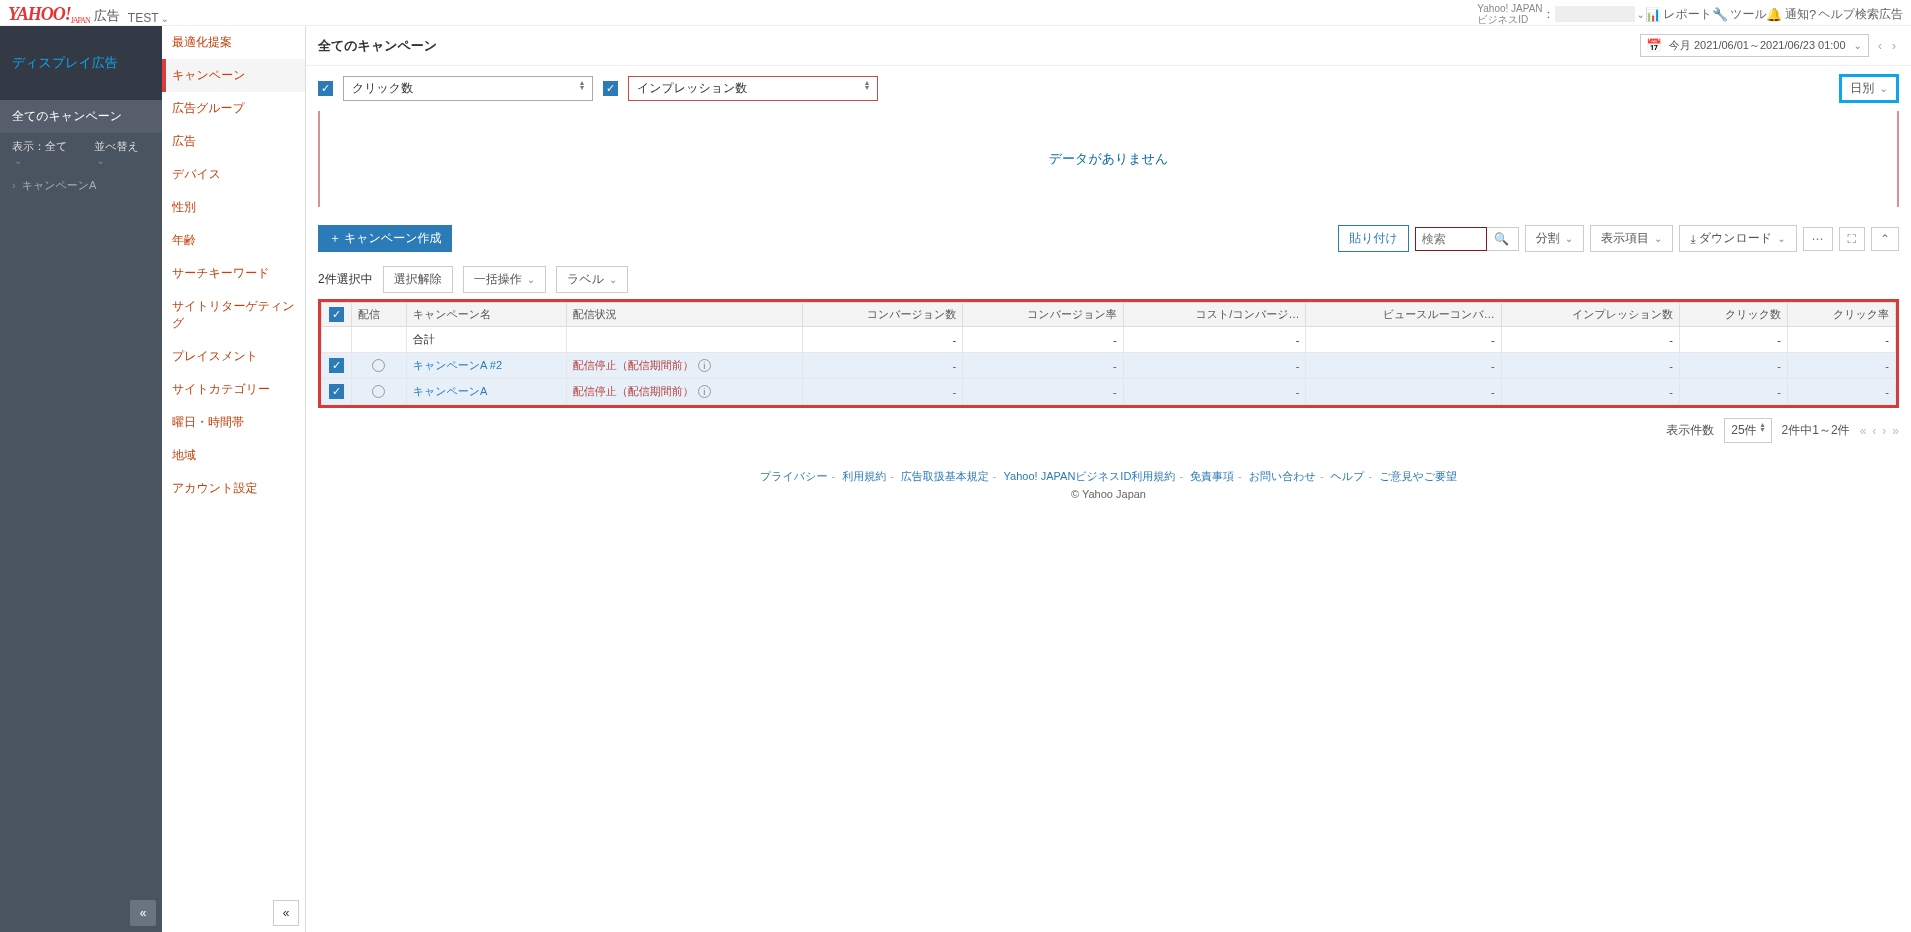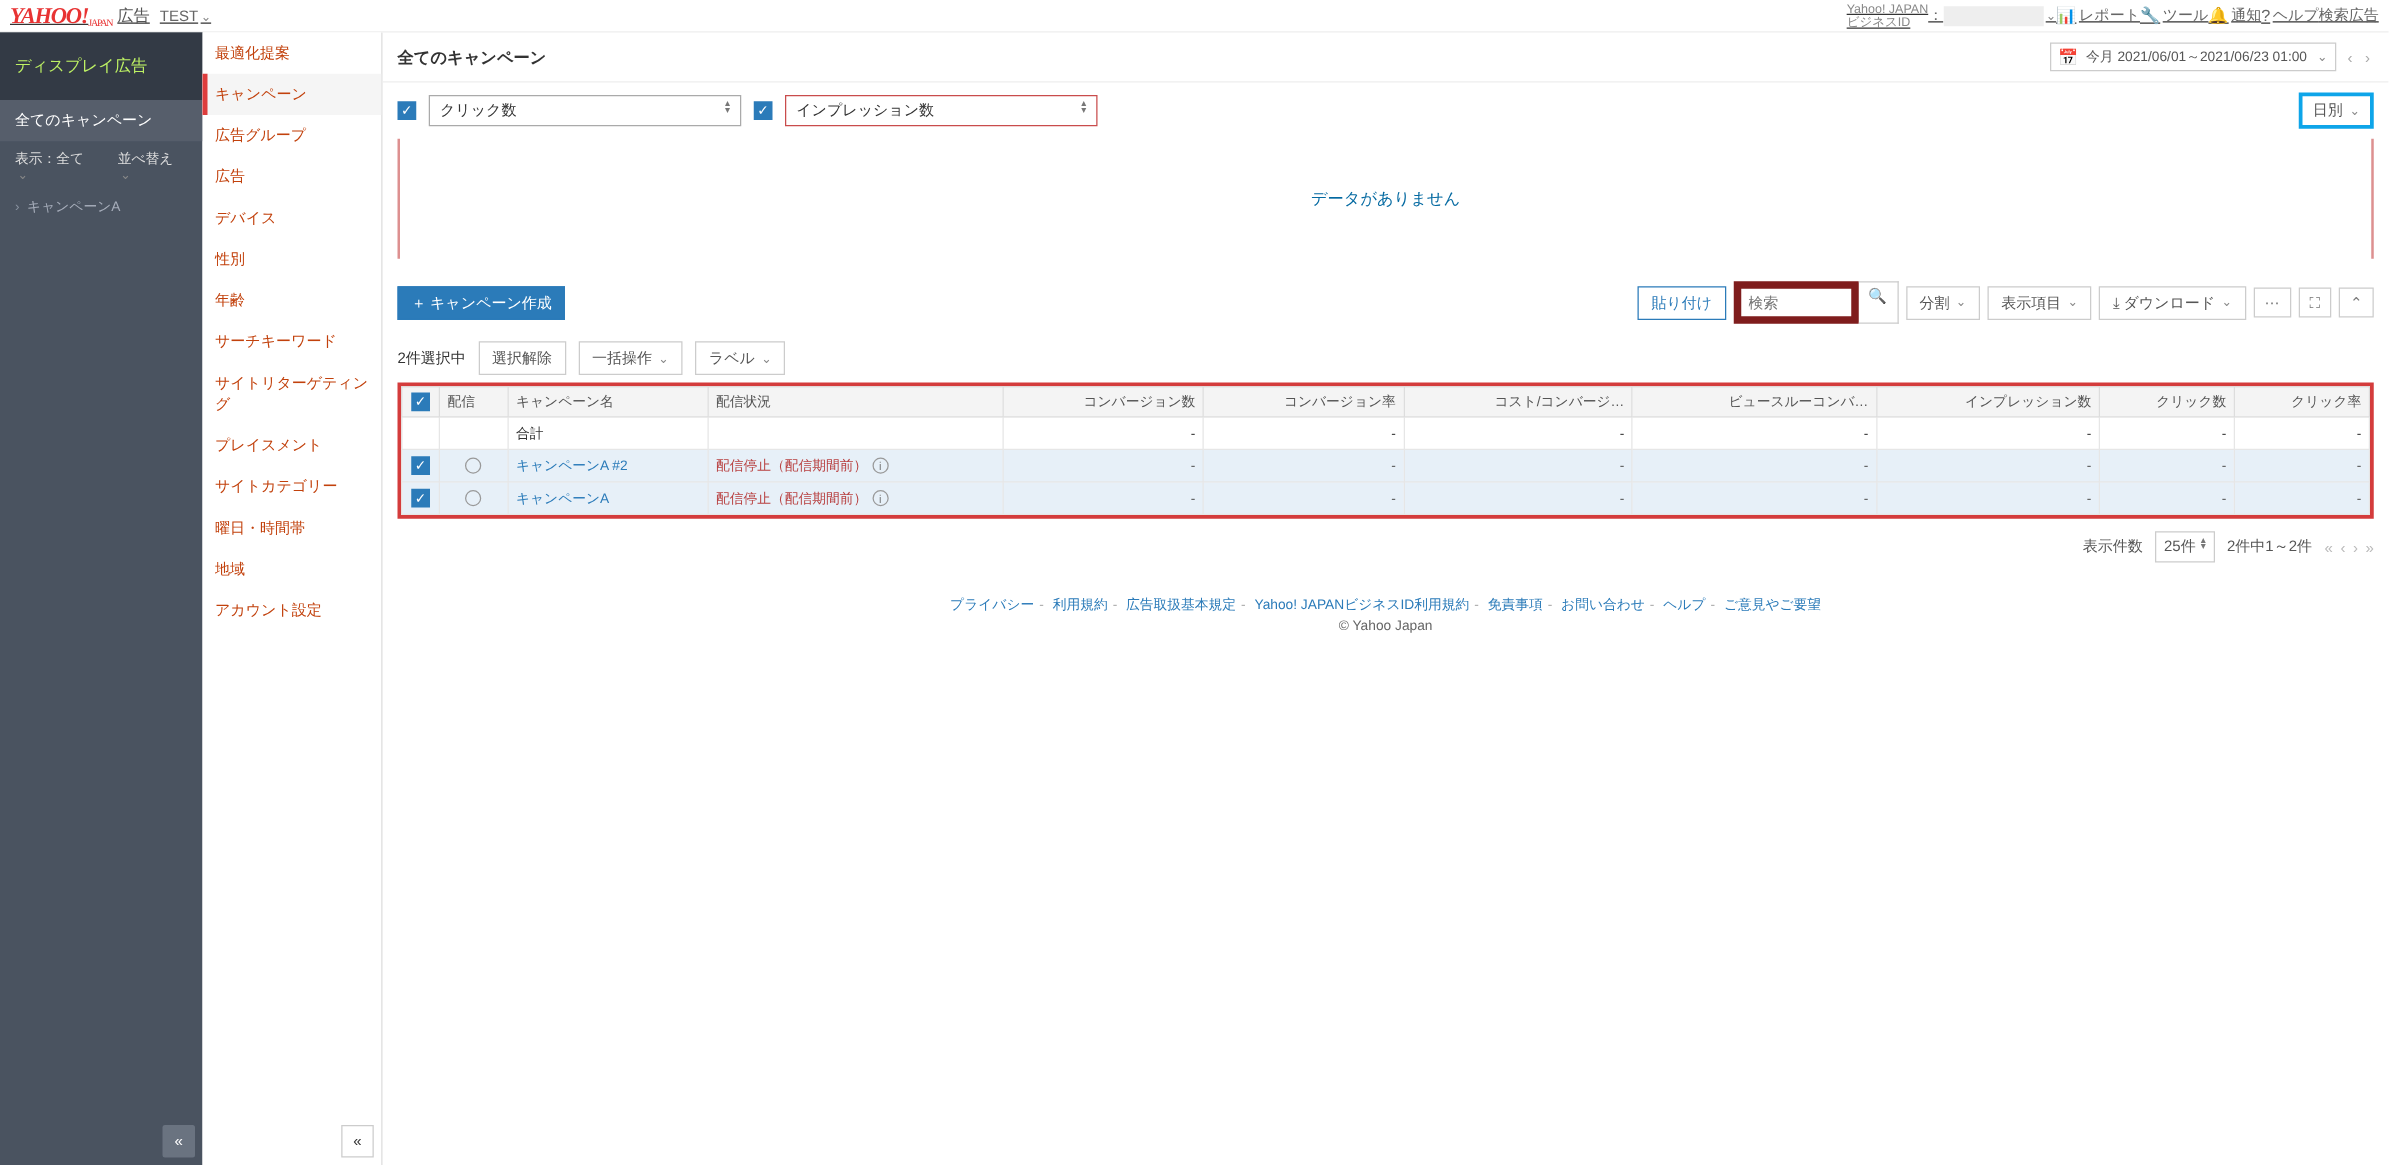--- a/index.html
+++ b/index.html
@@ -1,35 +1,35 @@
 <!DOCTYPE html>
 <html><head>
 <meta charset="utf-8">
 <style>
 * { box-sizing: border-box; margin: 0; padding: 0; }
 body { font-family: "Meiryo", "Hiragino Sans", sans-serif; font-size: 12px; color: #333; background: #fff; }
 
 
-.top-header { display: flex; align-items: center; height: 26px; padding: 0 8px; border-bottom: 1px solid #eee; text-decoration: underline; }
+.top-header { display: flex; align-items: flex-end; height: 26px; padding: 0 8px; border-bottom: 1px solid #eee; }
 .logo { font-family: "Times New Roman", serif; font-weight: bold; font-size: 18px; color: #e83333; font-style: italic; letter-spacing: -1px; }
 .logo-sub { font-size: 8px; color: #e83333; font-weight: normal; font-style: normal; vertical-align: bottom; }
 .logo-ad { color: #555; font-size: 13px; margin-left: 4px; }
 .account-dd { margin-left: 8px; color: #666; cursor: pointer; }
 .chev { font-size: 10px; color: #888; margin-left: 2px; }
 .top-right { margin-left: auto; display: flex; align-items: center; color: #666; }
 .top-right .id-block { font-size: 10px; line-height: 1.1; text-align: left; color: #888; }
 .top-right .select-box { background: #eee; width: 80px; height: 16px; display: inline-block; }
 .top-link { color: #666; cursor: pointer; display: flex; align-items: center; gap: 2px; }
 .top-link .icon { font-size: 13px; }
 .notif-icon { color: #2b7bb9; }
 
 
 .layout { display: flex; height: calc(100vh - 26px); }
 .sidebar1 { width: 162px; background: #4a5360; color: #ddd; position: relative; display: flex; flex-direction: column; }
-.sidebar1-header { background: #333a45; color: #bef264; padding: 18px 12px; font-size: 13px; }
+.sidebar1-header { background: #333a45; color: #0ea5e9; padding: 28px 12px; font-size: 13px; }
 .sidebar1-sub { background: #565e6b; padding: 8px 12px; font-size: 12px; color: #fff; }
 .sidebar1-controls { display: flex; padding: 6px 12px; gap: 16px; font-size: 11px; color: #ddd; }
 .sidebar1-controls span { cursor: pointer; }
 .breadcrumb-item { padding: 6px 12px; font-size: 11px; color: #a6adba; cursor: pointer; }
 .breadcrumb-item::before { content: "›"; margin-right: 6px; color: #8a93a0; }
 .collapse-btn { position: absolute; bottom: 6px; right: 6px; width: 26px; height: 26px; background: #6a7380; color: #fff; display: flex; align-items: center; justify-content: center; cursor: pointer; border-radius: 2px; }
 
 .sidebar2 { width: 144px; background: #fff; border-right: 1px solid #ddd; position: relative; }
 .nav-item { padding: 8px 10px; font-size: 12px; color: #c2410c; cursor: pointer; }
 .nav-item.active { background: #f5f5f5; border-left: 4px solid #dd3c3c; padding-left: 6px; }
@@ -58,21 +58,21 @@
 .daily-dd { margin-left: auto; border: 3px solid #0ea5e9; padding: 3px 8px; cursor: pointer; color: #555; }
 
 .chart-area { margin: 0 12px 10px; border-left: 2px solid #dd9090; border-right: 2px solid #dd9090; height: 96px; display: flex; align-items: center; justify-content: center; color: #0369a1; font-size: 13px; }
 
 .toolbar { display: flex; align-items: center; padding: 8px 12px; gap: 8px; }
 .btn { border: 1px solid #ccc; padding: 4px 10px; cursor: pointer; font-size: 12px; color: #555; background: #fff; display: flex; align-items: center; gap: 3px; }
 .btn-primary { background: #2b7bb9; color: #fff; border-color: #2b7bb9; }
 .btn-plain { border-color: #2b7bb9; color: #2b7bb9; }
 .toolbar-right { margin-left: auto; display: flex; gap: 6px; align-items: center; }
 .search-wrap { display: flex; }
-.search-input { border: 6px solid #7f1d1d; padding: 4px 6px; width: 100px; font-size: 12px; }
+.search-input { border: 1px solid #7f1d1d; padding: 4px 6px; width: 72px; font-size: 12px; }
 .search-btn { border: 1px solid #ccc; border-left: none; padding: 4px 8px; cursor: pointer; color: #777; }
 .icon-btn { border: 1px solid #ccc; padding: 4px 8px; cursor: pointer; color: #777; }
 
 .selection-bar { display: flex; align-items: center; padding: 6px 12px; gap: 10px; font-size: 12px; }
 .sel-count { color: #333; }
 
 
 .table-wrap { margin: 0 12px; border: 3px solid #d43c3c; }
 table { width: 100%; border-collapse: collapse; font-size: 11px; }
 th { background: #f4f4f4; border: 1px solid #ddd; padding: 4px 6px; color: #555; text-align: left; font-weight: normal; }

